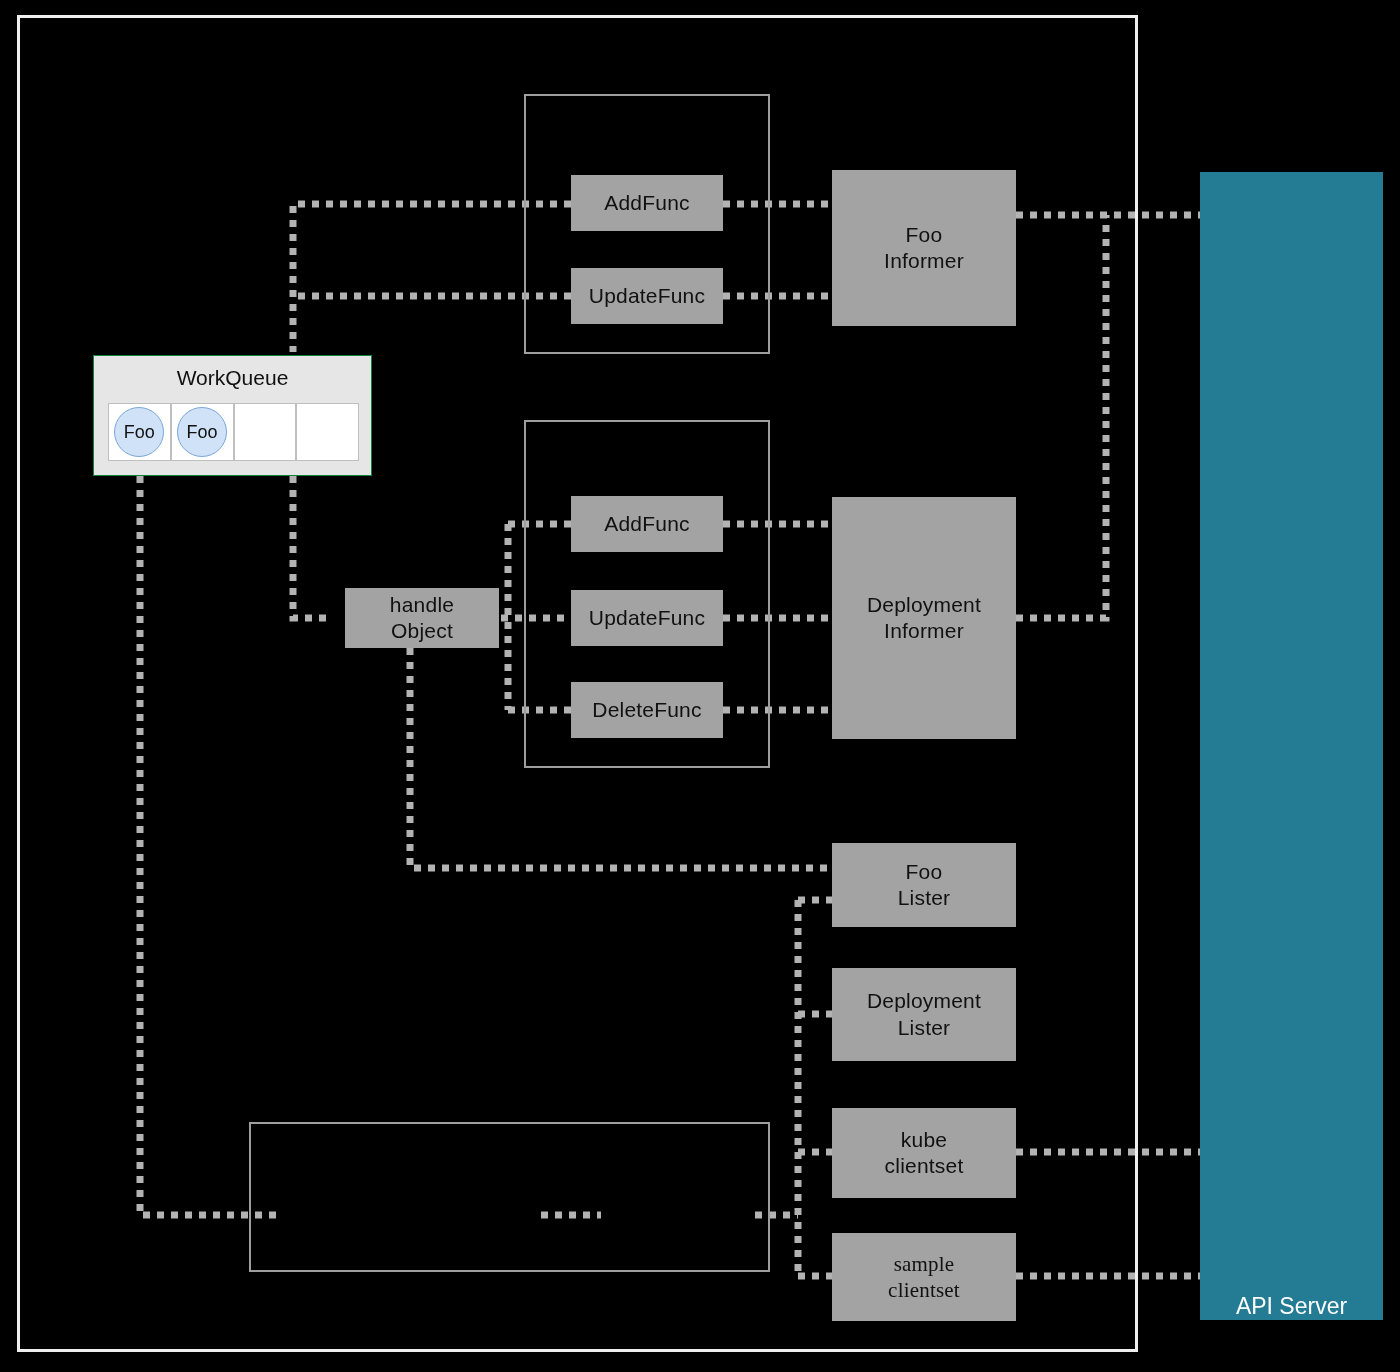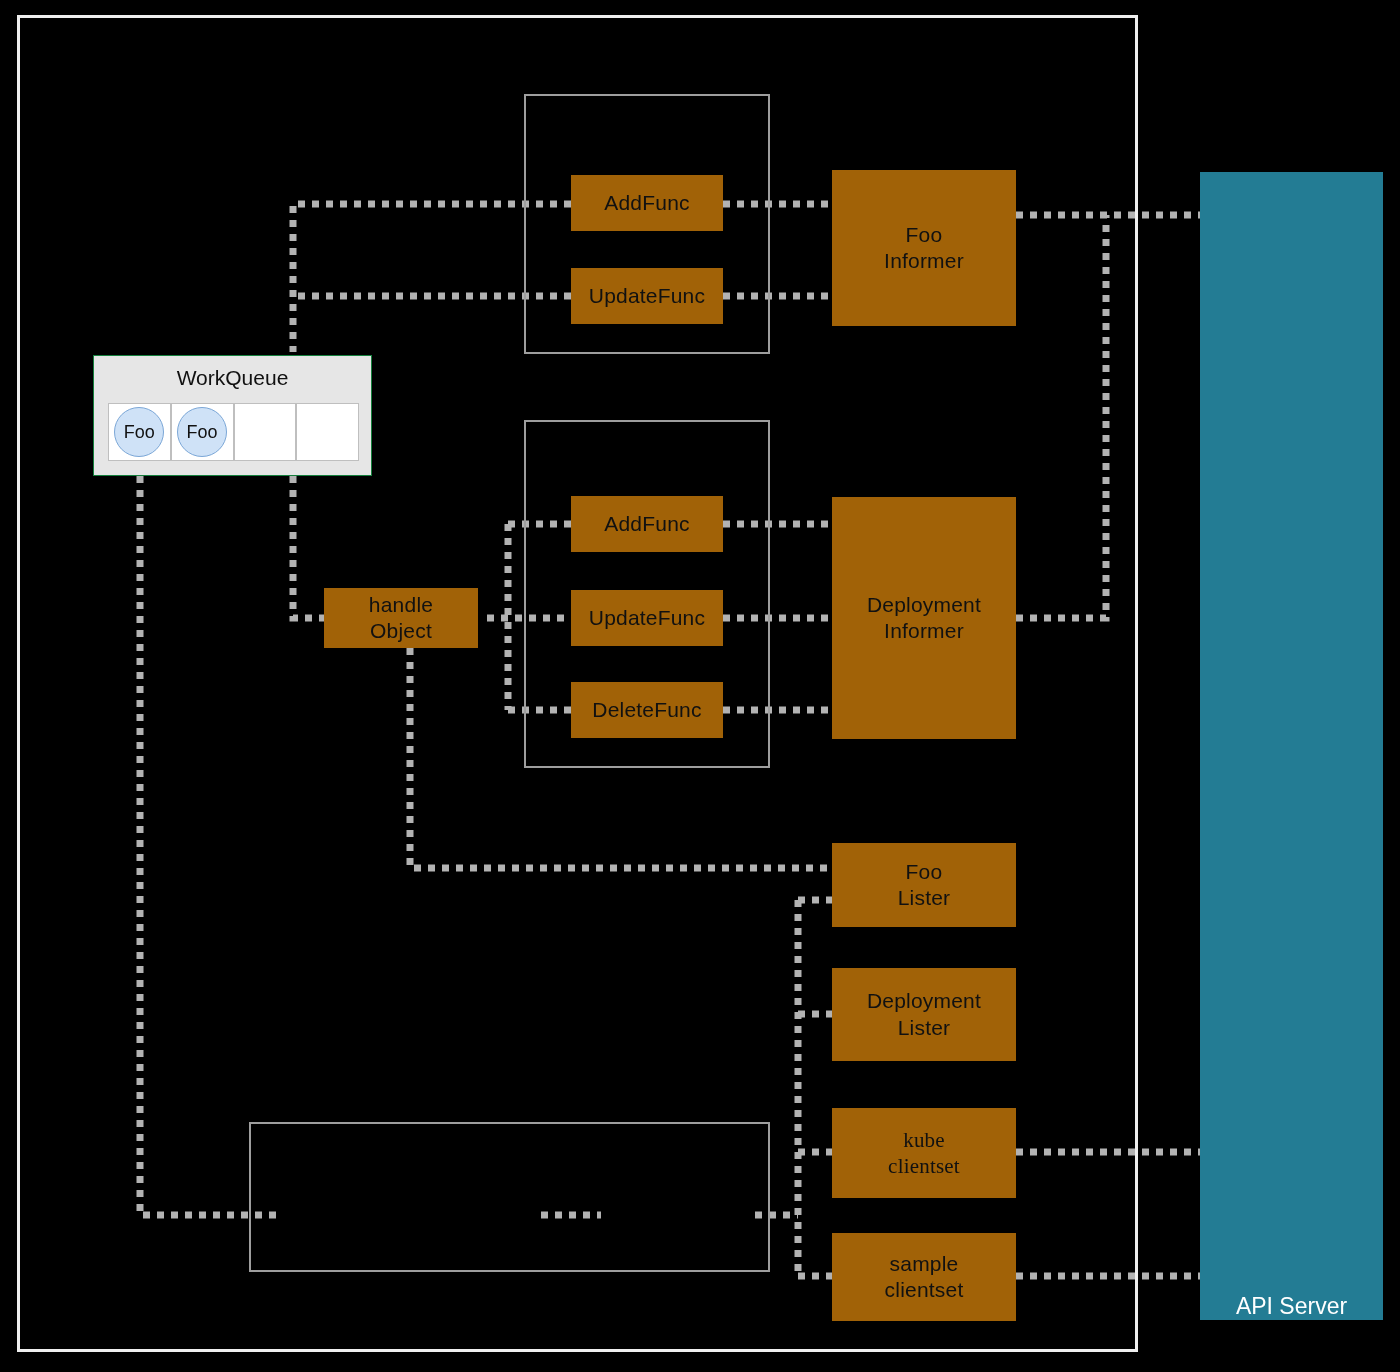--- a/index.html
+++ b/index.html
@@ -5,21 +5,21 @@
   html,body{margin:0;padding:0;background:#000;}
   body{width:1400px;height:1372px;position:relative;overflow:hidden;
        font-family:"Liberation Sans","DejaVu Sans",sans-serif;}
   #stage{position:absolute;inset:0;width:1400px;height:1372px;}
 
   .outer-frame{position:absolute;left:17px;top:15px;width:1121px;height:1337px;
                border:3px solid #EFEFEF;box-sizing:border-box;background:transparent;}
 
   .group-box{position:absolute;border:2px solid #9E9E9E;box-sizing:border-box;background:transparent;}
 
-  .node{position:absolute;background:#a16207;color:#111;box-sizing:border-box;
+  .node{position:absolute;background:#a3a3a3;color:#111;box-sizing:border-box;
         display:flex;align-items:center;justify-content:center;text-align:center;
         font-size:21px;line-height:1.25;letter-spacing:0.2px;}
 
   .apiserver{position:absolute;left:1200px;top:172px;width:183px;height:1148px;
              background:#237C94;color:#fff;display:flex;align-items:flex-end;
              justify-content:center;font-size:23px;}
 
   .workqueue{position:absolute;left:93px;top:355px;width:279px;height:121px;
              background:#E6E6E6;border:1px solid #15803d;box-sizing:border-box;}
   .wq-title{position:absolute;left:0;top:10px;width:100%;text-align:center;
@@ -123,38 +123,38 @@
   </div>
   <div class="node" style="left:571px;top:682px;width:152px;height:56px;">
     <span>DeleteFunc</span>
   </div>
 
   <div class="node" style="left:832px;top:497px;width:184px;height:242px;flex-direction:column;">
     <span>Deployment</span>
     <span>Informer</span>
   </div>
 
-  <div class="node" style="left:324px;top:588px;width:154px;height:60px;flex-direction:column;">
+  <div class="node" style="left:345px;top:588px;width:154px;height:60px;flex-direction:column;">
     <span>handle</span>
     <span>Object</span>
   </div>
 
   <div class="node" style="left:832px;top:843px;width:184px;height:84px;flex-direction:column;">
     <span>Foo</span>
     <span>Lister</span>
   </div>
   <div class="node" style="left:832px;top:968px;width:184px;height:93px;flex-direction:column;">
     <span>Deployment</span>
     <span>Lister</span>
   </div>
-  <div class="node" style="left:832px;top:1108px;width:184px;height:90px;flex-direction:column;font-family:Liberation Serif, serif;">
+  <div class="node" style="left:832px;top:1108px;width:184px;height:90px;flex-direction:column;">
     <span>kube</span>
     <span>clientset</span>
   </div>
-  <div class="node" style="left:832px;top:1233px;width:184px;height:88px;flex-direction:column;">
+  <div class="node" style="left:832px;top:1233px;width:184px;height:88px;flex-direction:column;font-family:Liberation Serif, serif;">
     <span>sample</span>
     <span>clientset</span>
   </div>
 
 
   <div class="apiserver">
     <span>API Server</span>
   </div>
 
 </div>

